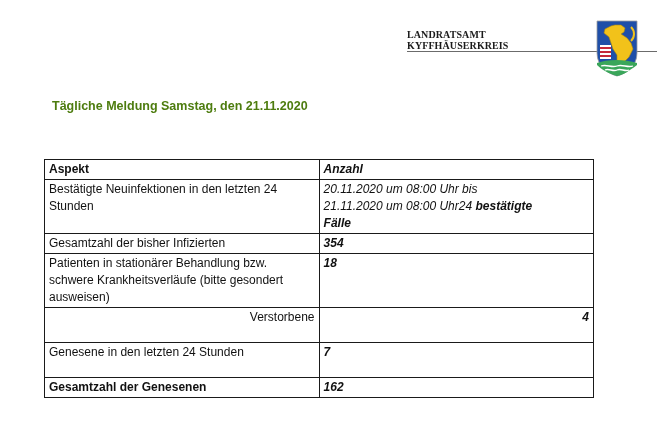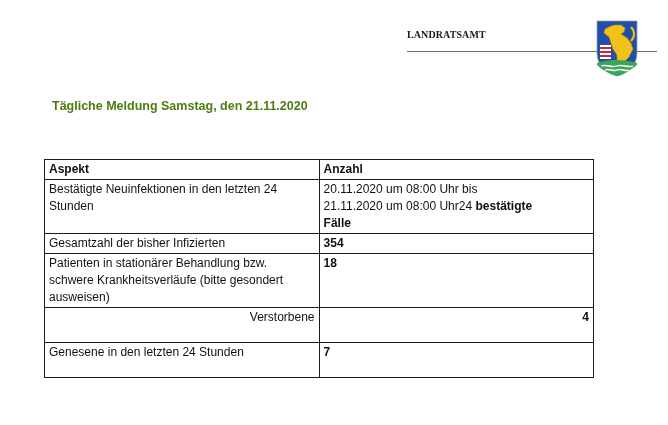--- a/index.html
+++ b/index.html
@@ -27,36 +27,37 @@
     table.report {
       position: absolute; left: 44px; top: 159px; width: 550px;
       border-collapse: collapse; font-size: 12px; color: #111;
     }
     table.report td {
       border: 1px solid #1a1a1a; border-top: 1.5px solid #8a8a8a;
       vertical-align: top; padding: 1px 4px 1px 4px; line-height: 17px;
     }
     table.report tr:first-child td { border-top: 1px solid #1a1a1a; }
     td.c1 { width: 266px; }
-    td.c2 { width: 266px; }
+    td.c2 { width: 266px; font-style: italic; }
     .b { font-weight: bold; }
     .row-h { height: 15px; }
     .row-1 { height: 53px; }
     .row-2 { height: 16px; }
     .row-3 { height: 51px; }
     .row-4 { height: 35px; text-align: right; }
     .row-5 { height: 35px; }
     .row-6 { height: 15px; }
     .inline-count { display: inline-block; }
   </style>
 </head>
 <body>
 
 <div class="org-name">
   <div>LANDRATSAMT</div>
+  <div>KYFFHÄUSERKREIS</div>
 </div>
 <div class="org-line"></div>
 
 <svg class="crest" viewBox="0 0 44 58">
   <path d="M2 2 H42 V34 C42 48 30 55 22 57 C14 55 2 48 2 34 Z" fill="#1f4fa8" stroke="#a0a0a0" stroke-width="0.8"></path>
   <g>
     <rect x="5" y="26" width="11" height="14" fill="#ffffff"></rect>
     <rect x="5" y="28" width="11" height="2" fill="#c4283a"></rect>
     <rect x="5" y="32" width="11" height="2" fill="#c4283a"></rect>
     <rect x="5" y="36" width="11" height="2" fill="#c4283a"></rect>
@@ -93,14 +94,18 @@
     <td class="c2 b">18</td>
   </tr>
   <tr class="row-4">
     <td class="c1">Verstorbene</td>
     <td class="c2 b">4</td>
   </tr>
   <tr class="row-5">
     <td class="c1">Genesene in den letzten 24 Stunden</td>
     <td class="c2 b">7</td>
   </tr>
+  <tr class="row-6">
+    <td class="c1 b">Gesamtzahl der Genesenen</td>
+    <td class="c2 b">162</td>
+  </tr>
 </tbody>
   </table>
 
 </body></html>

